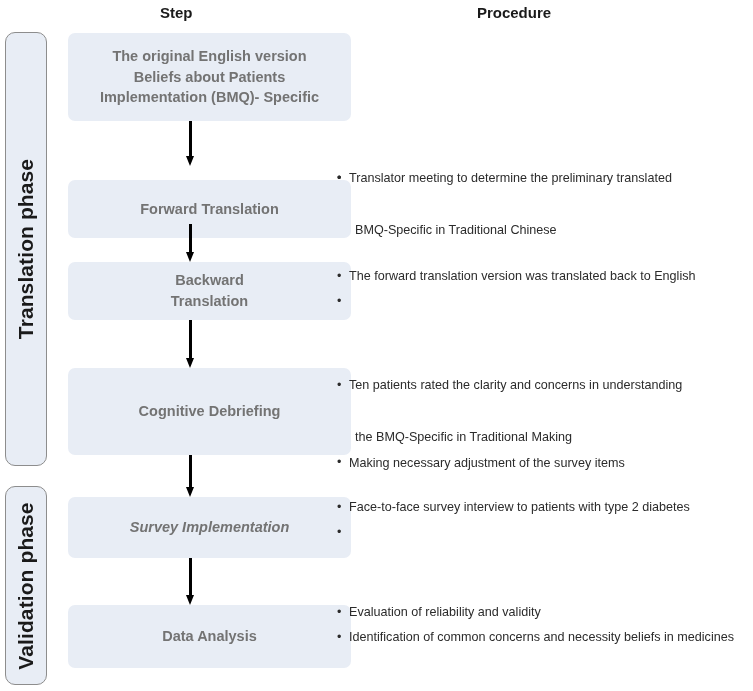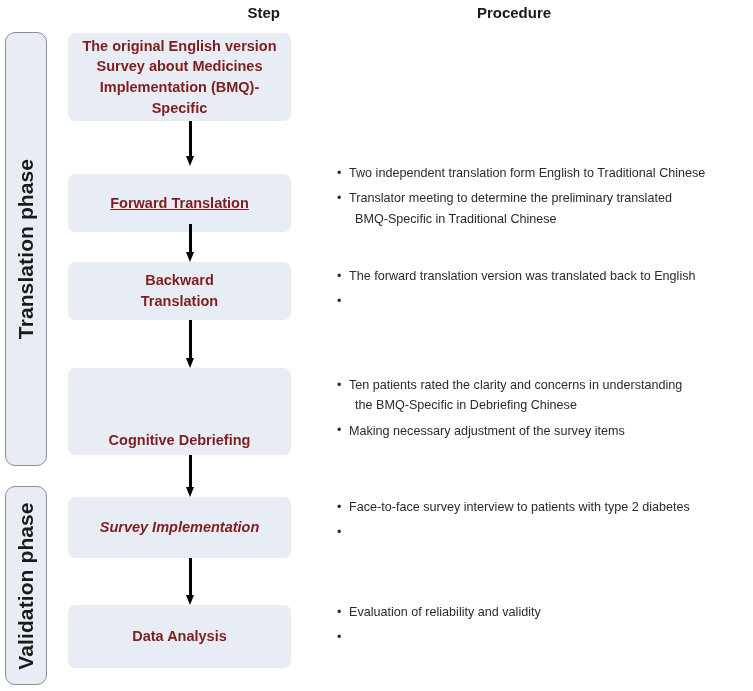--- a/index.html
+++ b/index.html
@@ -20,21 +20,21 @@
   }
 
   
   .col-header {
     position: absolute;
     font-weight: bold;
     font-size: 15px;
     color: #1a1a1a;
     white-space: nowrap;
   }
-  #header-step   { left: 160px; top: 4px; width: 120px; text-align: right; }
+  #header-step   { left: 160px; top: 4px; width: 120px; text-align: left; }
   #header-proc   { left: 424px; top: 4px; width: 180px; text-align: center; }
 
   
   .phase-rail {
     position: absolute;
     left: 5px;
     width: 42px;
     background: #e8edf5;
     border: 1px solid #8d8d8d;
     border-radius: 10px;
@@ -51,38 +51,38 @@
     letter-spacing: 0.1px;
     color: #1a1a1a;
   }
   #rail-translation { top: 32px;  height: 434px; }
   #rail-validation  { top: 486px; height: 199px; }
 
   
   .step-box {
     position: absolute;
     left: 68px;
-    width: 223px;
+    width: 283px;
     background: #e8edf5;
     border-radius: 7px;
     box-sizing: border-box;
     display: flex;
     align-items: center;
     justify-content: center;
     text-align: center;
     font-weight: bold;
     font-size: 14.5px;
     line-height: 1.42;
-    color: #7f1d1d;
+    color: #737373;
     padding: 4px 8px;
   }
   #step-original  { top: 33px;  height: 88px; }
-  #step-forward   { top: 174px; height: 58px; text-decoration: underline; }
+  #step-forward   { top: 180px; height: 58px; }
   #step-backward  { top: 262px; height: 58px; text-align: center; }
-  #step-cognitive { top: 368px; height: 87px; align-items: flex-end; }
+  #step-cognitive { top: 368px; height: 87px; }
   #step-survey    { top: 497px; height: 61px; font-style: italic; }
   #step-analysis  { top: 605px; height: 63px; align-items: center; }
 
   .step-box .line { display: block; }
 
   
   .arrow {
     position: absolute;
     left: 186px;
     width: 9px;
@@ -137,20 +137,21 @@
   .proc-group li .bullet {
     position: absolute;
     left: 0;
     top: -0.5px;
     font-size: 12.6px;
     color: #2b2b2b;
   }
   .proc-group li .cont {
     display: block;
     padding-left: 6px;
+    margin-top: 32px;
   }
   #proc-forward   { top: 163px; }
   #proc-backward  { top: 266px; }
   #proc-cognitive { top: 375px; }
   #proc-survey    { top: 497px; }
   #proc-analysis  { top: 602px; }
 </style>
 </head>
 <body>
 
@@ -162,21 +163,21 @@
   <div class="phase-rail" id="rail-translation">
     <span class="phase-label">Translation phase</span>
   </div>
   <div class="phase-rail" id="rail-validation">
     <span class="phase-label">Validation phase</span>
   </div>
 
   <div class="step-box" id="step-original">
     <div>
       <span class="line">The original English version</span>
-      <span class="line">Survey about Medicines</span>
+      <span class="line">Beliefs about Patients</span>
       <span class="line">Implementation (BMQ)- Specific</span>
     </div>
   </div>
 
   <div class="step-box" id="step-forward">
     <div>
       <span class="line">Forward Translation</span>
     </div>
   </div>
 
@@ -223,21 +224,20 @@
   </div>
   <div class="arrow" id="arrow-5">
     <div class="shaft"></div>
     <div class="head"></div>
   </div>
 
   <div class="proc-group" id="proc-forward">
     <ul>
       <li>
         <span class="bullet">•</span>
-        <span>Two independent translation form English to Traditional Chinese</span>
       </li>
       <li>
         <span class="bullet">•</span>
         <span>Translator meeting to determine the preliminary translated</span>
         <span class="cont">BMQ-Specific in Traditional Chinese</span>
       </li>
     </ul>
   </div>
 
   <div class="proc-group" id="proc-backward">
@@ -250,21 +250,21 @@
         <span class="bullet">•</span>
       </li>
     </ul>
   </div>
 
   <div class="proc-group" id="proc-cognitive">
     <ul>
       <li>
         <span class="bullet">•</span>
         <span>Ten patients rated the clarity and concerns in understanding</span>
-        <span class="cont">the BMQ-Specific in Debriefing Chinese</span>
+        <span class="cont">the BMQ-Specific in Traditional Making</span>
       </li>
       <li>
         <span class="bullet">•</span>
         <span>Making necessary adjustment of the survey items</span>
       </li>
     </ul>
   </div>
 
   <div class="proc-group" id="proc-survey">
     <ul>
@@ -279,17 +279,18 @@
   </div>
 
   <div class="proc-group" id="proc-analysis">
     <ul>
       <li>
         <span class="bullet">•</span>
         <span>Evaluation of reliability and validity</span>
       </li>
       <li>
         <span class="bullet">•</span>
+        <span>Identification of common concerns and necessity beliefs in medicines</span>
       </li>
     </ul>
   </div>
 
 </div>
 
 </body></html>

